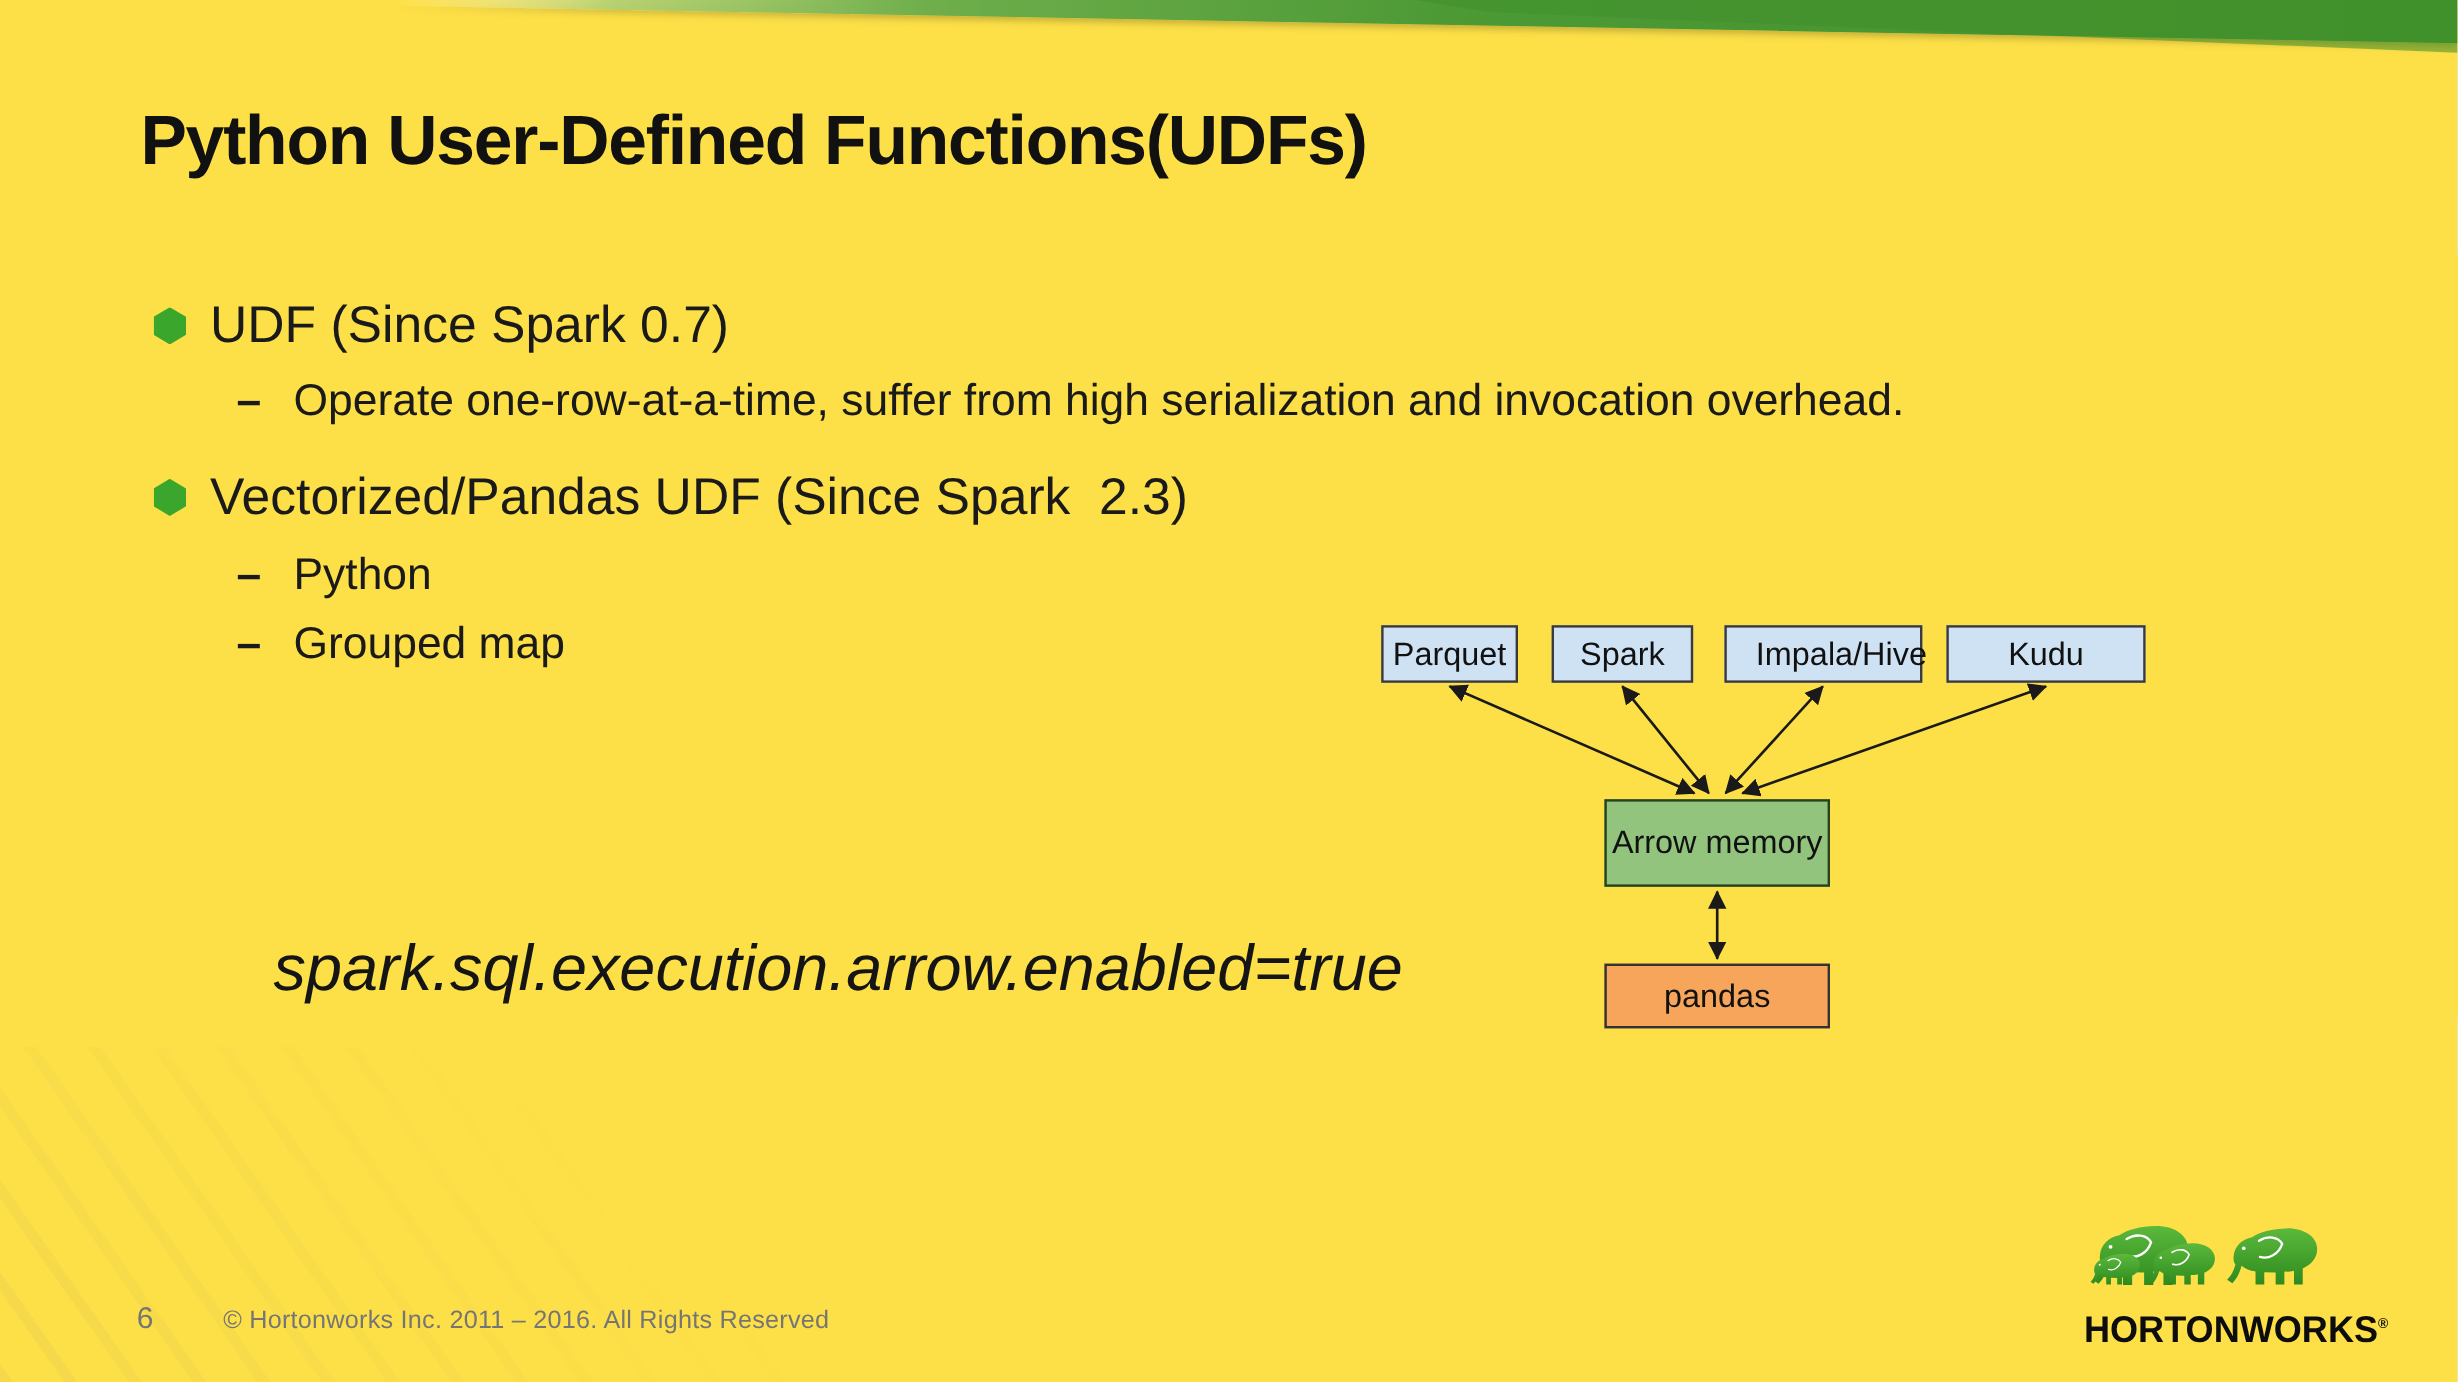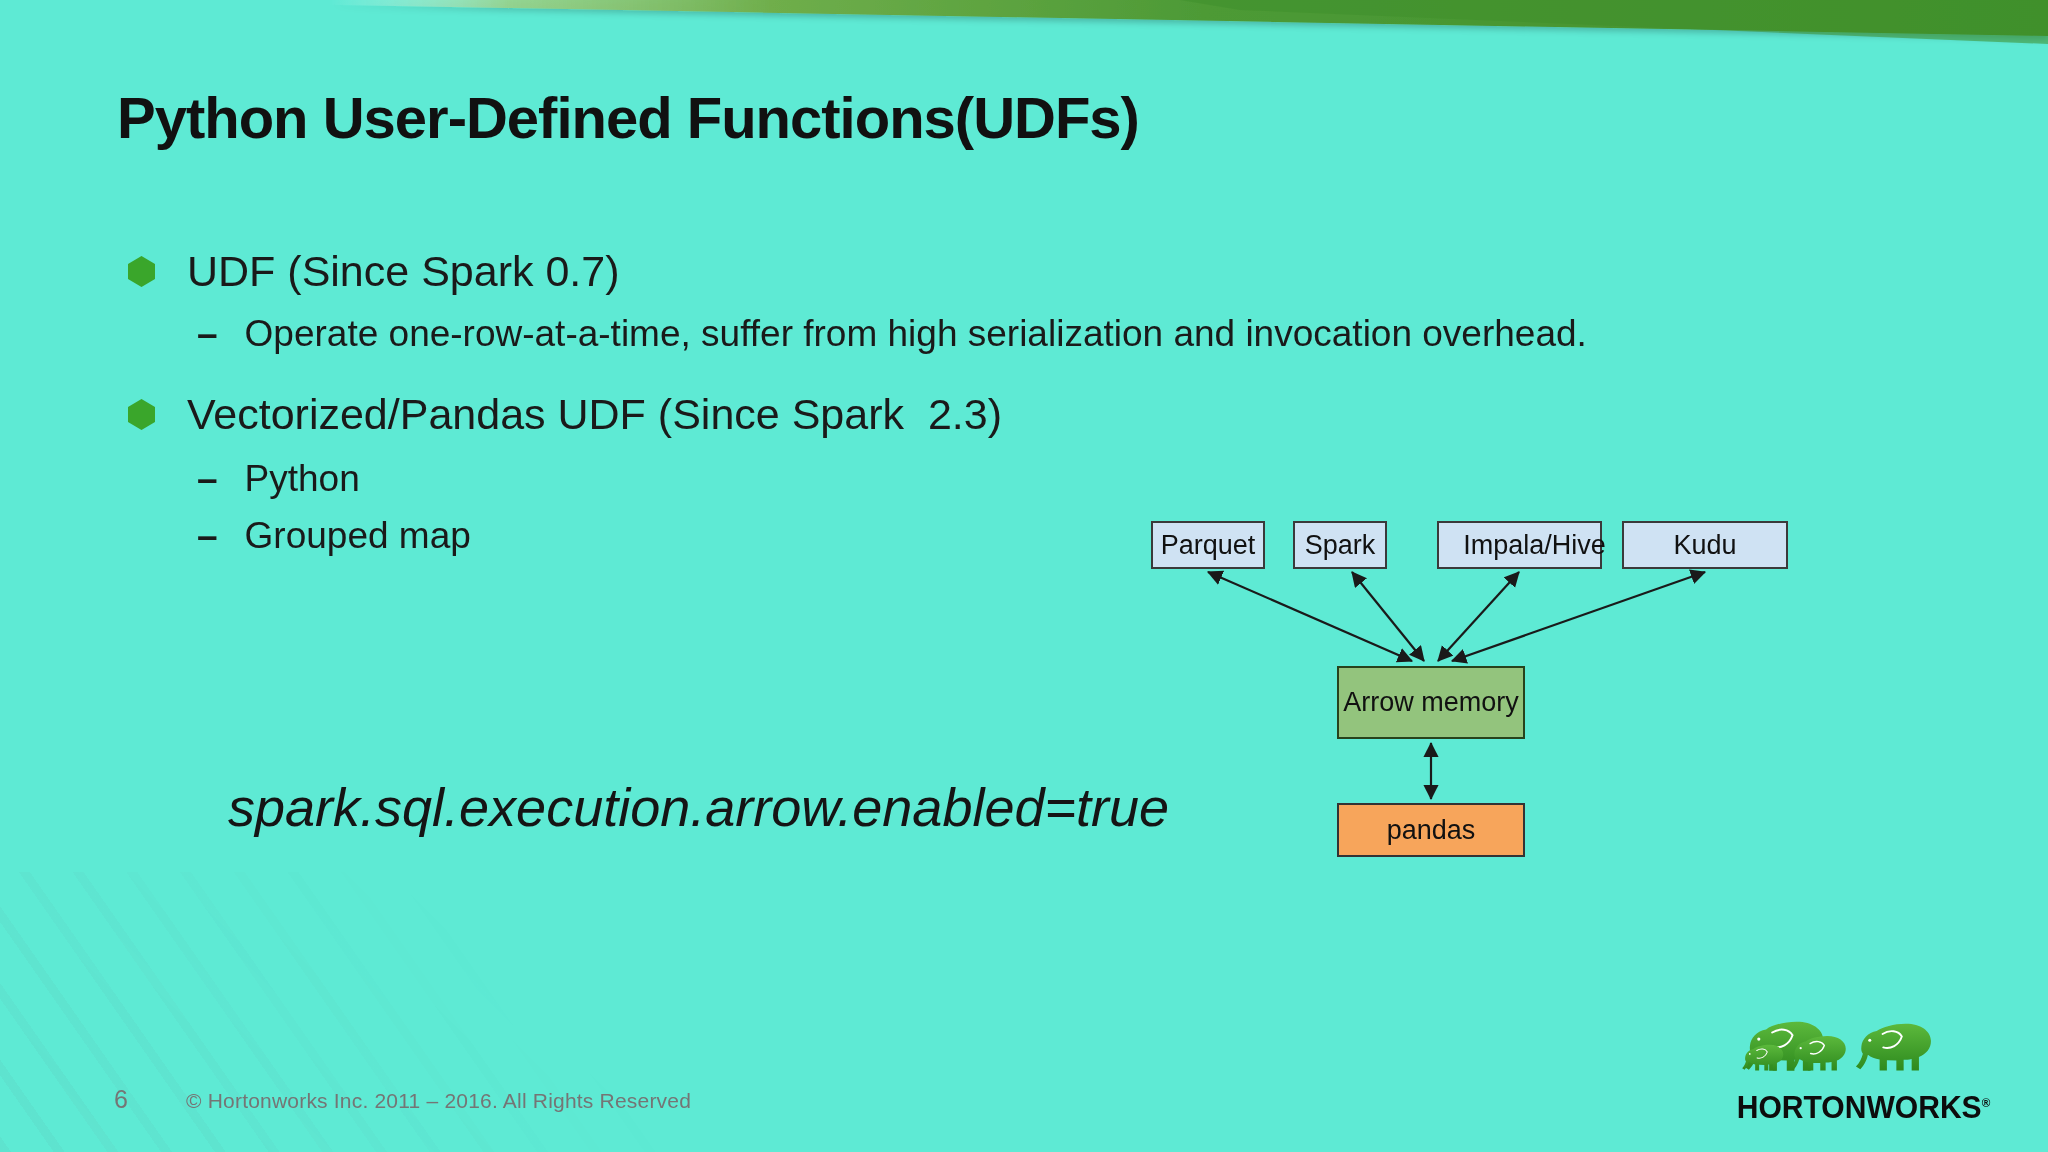--- a/index.html
+++ b/index.html
@@ -1,36 +1,36 @@
 <!DOCTYPE html>
 <html><head>
 <meta charset="utf-8">
 <style>
   html,body{margin:0;padding:0;background:#e8e8e8;}
   .slide{
-    position:relative;width:2048px;height:1152px;background:#5eead4;
+    position:relative;width:2048px;height:1152px;background:#fde047;
     font-family:"Liberation Sans",sans-serif;color:#1a1a1a;overflow:hidden;
   }
   
   .band{position:absolute;top:0;left:0;width:2048px;height:80px;}
   
   .texture{
     position:absolute;left:0;bottom:0;width:680px;height:280px;
     background:repeating-linear-gradient(55deg,
       rgba(110,110,125,0.055) 0 9px, rgba(255,255,255,0) 9px 44px);
     -webkit-mask-image:linear-gradient(45deg,#000 8%,transparent 72%);
             mask-image:linear-gradient(45deg,#000 8%,transparent 72%);
   }
   
   .title{
     position:absolute;left:117px;top:84px;font-size:58px;font-weight:700;
     letter-spacing:-1px;color:#111;
   }
   
-  .bullet{position:absolute;display:flex;align-items:center;gap:32px;font-size:43px;}
+  .bullet{position:absolute;display:flex;align-items:center;gap:20px;font-size:43px;}
   .hex{
     width:27px;height:31px;flex:0 0 27px;background:#3aa62b;
     clip-path:polygon(50% 0,100% 26%,100% 74%,50% 100%,0 74%,0 26%);
   }
   .b-label{white-space:pre-wrap;}
   .bullet-1{left:128px;top:247px;}
   .bullet-2{left:128px;top:390px;text-align:right;}
   .sub{position:absolute;display:flex;align-items:baseline;gap:27px;font-size:37px;}
   .sub .dash{font-weight:600;}
   .sub-1{left:197px;top:313px;}
@@ -38,21 +38,21 @@
   .sub-3{left:197px;top:515px;}
   
   .config{position:absolute;left:228px;top:776px;font-size:54px;color:#151515;font-style:italic;}
   
   .dg-box{
     position:absolute;display:flex;align-items:center;justify-content:center;
     border:2px solid #3a3a3a;font-size:27px;color:#111;box-sizing:border-box;
   }
   .src{background:#cfe2f3;height:48px;top:521px;text-align:center;}
   .box-parquet{left:1151px;width:114px;}
-  .box-spark{left:1293px;width:94px;}
+  .box-spark{left:1293px;width:118px;}
   .box-impala{left:1437px;width:165px;padding-left:30px;}
   .box-kudu{left:1622px;width:166px;}
   .box-arrowmem{left:1337px;top:666px;width:188px;height:73px;background:#93c47d;border-color:#27431c;}
   .box-pandas{left:1337px;top:803px;width:188px;height:54px;background:#f7a55b;border-color:#333;}
   .arrows{position:absolute;top:0;left:0;width:2048px;height:1152px;pointer-events:none;}
   
   .pageno{position:absolute;left:114px;top:1085px;font-size:25px;color:#757575;}
   .copyright{position:absolute;left:186px;top:1089px;font-size:21px;color:#757575;letter-spacing:.2px;}
   
   .logo{position:absolute;left:1733px;top:1014px;width:244px;text-align:center;}

